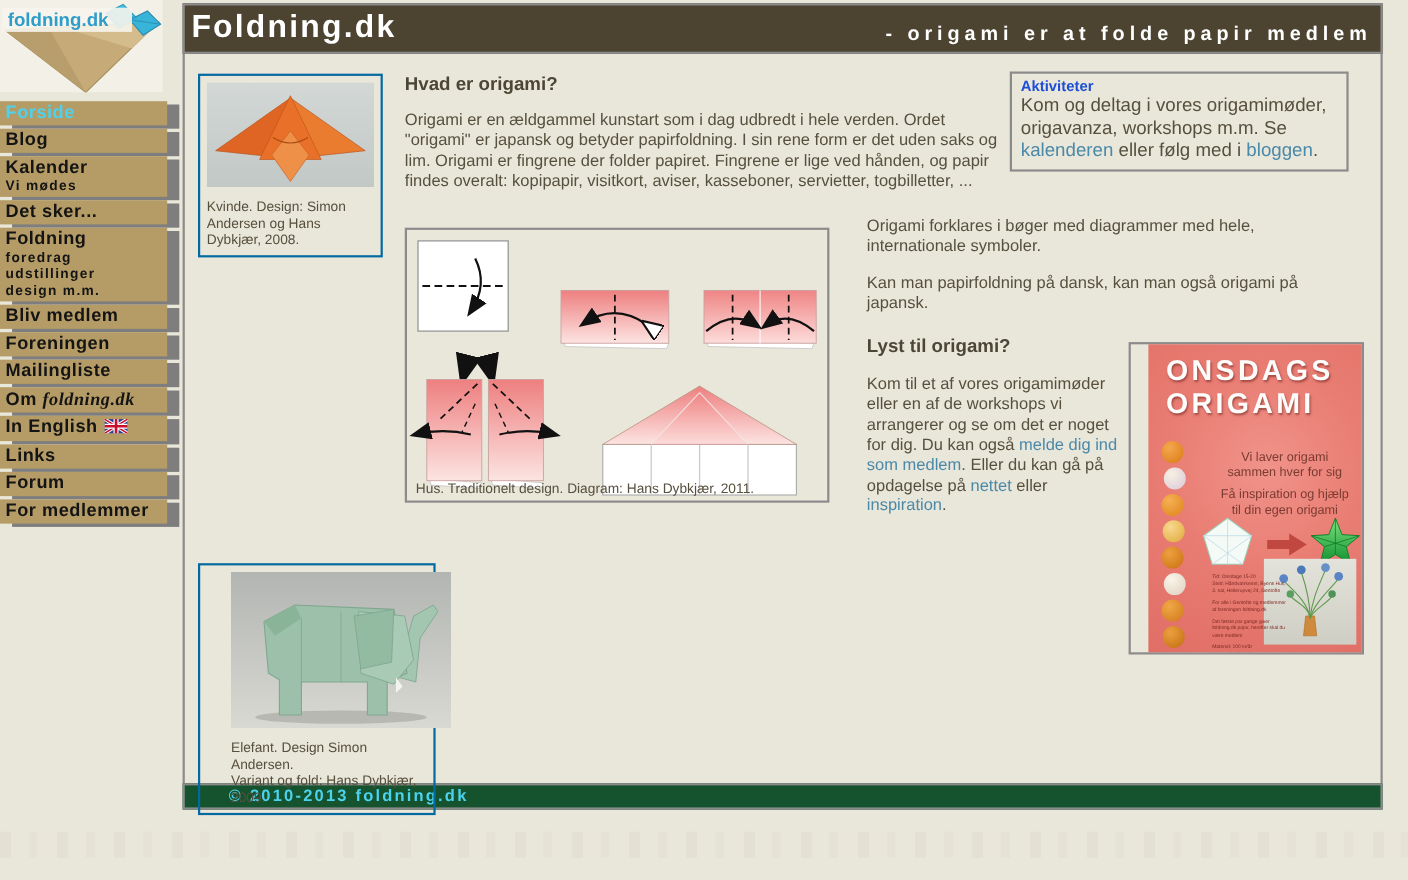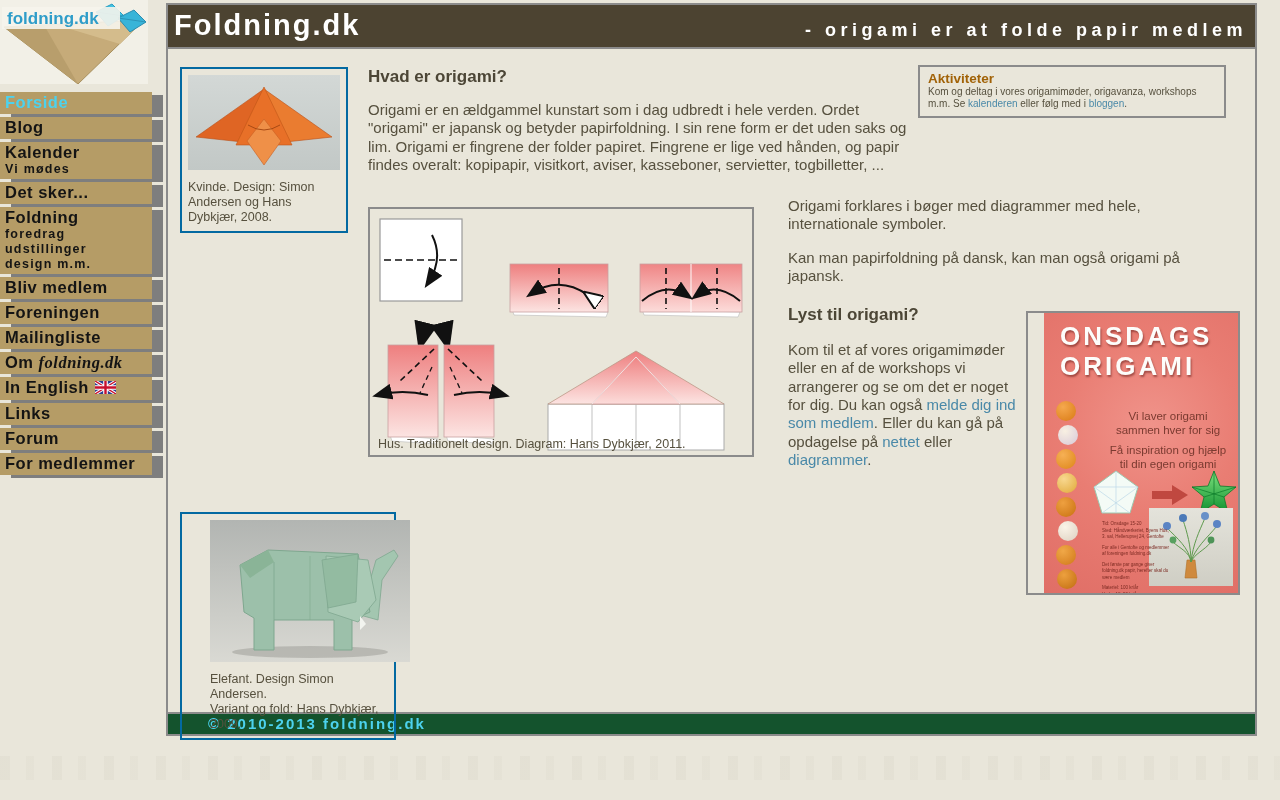--- a/index.html
+++ b/index.html
@@ -42,22 +42,22 @@
   .caption { font-size:12.5px; color:#56503e; line-height:1.2; margin-top:6px; }
 
   
   h2.sec { font-size:17px; font-weight:bold; color:#4c4636; margin:0 0 14px 0; }
   .bodytext { font-size:15px; color:#56503e; line-height:1.22; }
   .lnk { color:#4a89a8; cursor:pointer; }
   .what { position:absolute; left:200px; top:18px; width:540px; }
 
   .aktiv { position:absolute; left:750px; top:16px; width:308px; border:2px solid #8b8b8b;
     padding:4px 8px 6px 8px; }
-  .aktiv h3 { font-size:13.5px; font-weight:bold; color:#a16207; margin:0; }
-  .aktiv .bodytext { font-size:10px; }
+  .aktiv h3 { font-size:13.5px; font-weight:bold; color:#1d4ed8; margin:0; }
+  .aktiv .bodytext { font-size:17px; }
 
   .diagrambox { position:absolute; left:200px; top:158px; width:386px; height:250px;
     border:2px solid #8b8b8b; }
   .diagrambox .caption { position:absolute; left:8px; bottom:3px; margin:0; }
 
   .rightcol { position:absolute; left:620px; top:148px; width:404px; }
   .rightcol p { margin-bottom:15px; }
   .rightcol h2.sec { margin:20px 0 16px 0; }
   .narrow { width:230px; }
 
@@ -255,21 +255,21 @@
           <line x1="310" y1="195" x2="266" y2="148" stroke="#fff" stroke-width="1" opacity="0.7"></line>
         </svg>
         <div class="caption">Hus. Traditionelt design. Diagram: Hans Dybkjær, 2011.</div>
       </div>
 
       <div class="rightcol">
         <p class="bodytext">Origami forklares i bøger med diagrammer med hele, internationale symboler.</p>
         <p class="bodytext">Kan man papirfoldning på dansk, kan man også origami på japansk.</p>
         <h2 class="sec">Lyst til origami?</h2>
         <p class="bodytext narrow">
-          <span>Kom til et af vores origamimøder eller en af de workshops vi arrangerer og se om det er noget for dig. Du kan også </span><span class="lnk">melde dig ind som medlem</span><span>. Eller du kan gå på opdagelse på </span><span class="lnk">nettet</span><span> eller </span><span class="lnk">diagrammer</span><span>.</span>
+          <span>Kom til et af vores origamimøder eller en af de workshops vi arrangerer og se om det er noget for dig. Du kan også </span><span class="lnk">melde dig ind som medlem</span><span>. Eller du kan gå på opdagelse på </span><span class="lnk">nettet</span><span> eller </span><span class="lnk">inspiration</span><span>.</span>
         </p>
       </div>
 
       <div class="posterbox">
         <div class="poster">
           <div class="p-title">
             <div>ONSDAGS</div>
             <div>ORIGAMI</div>
           </div>
           <div class="p-ball" style="left:12px;top:88px;background:radial-gradient(circle at 35% 30%,#f5a84e,#d97a14)"></div>

